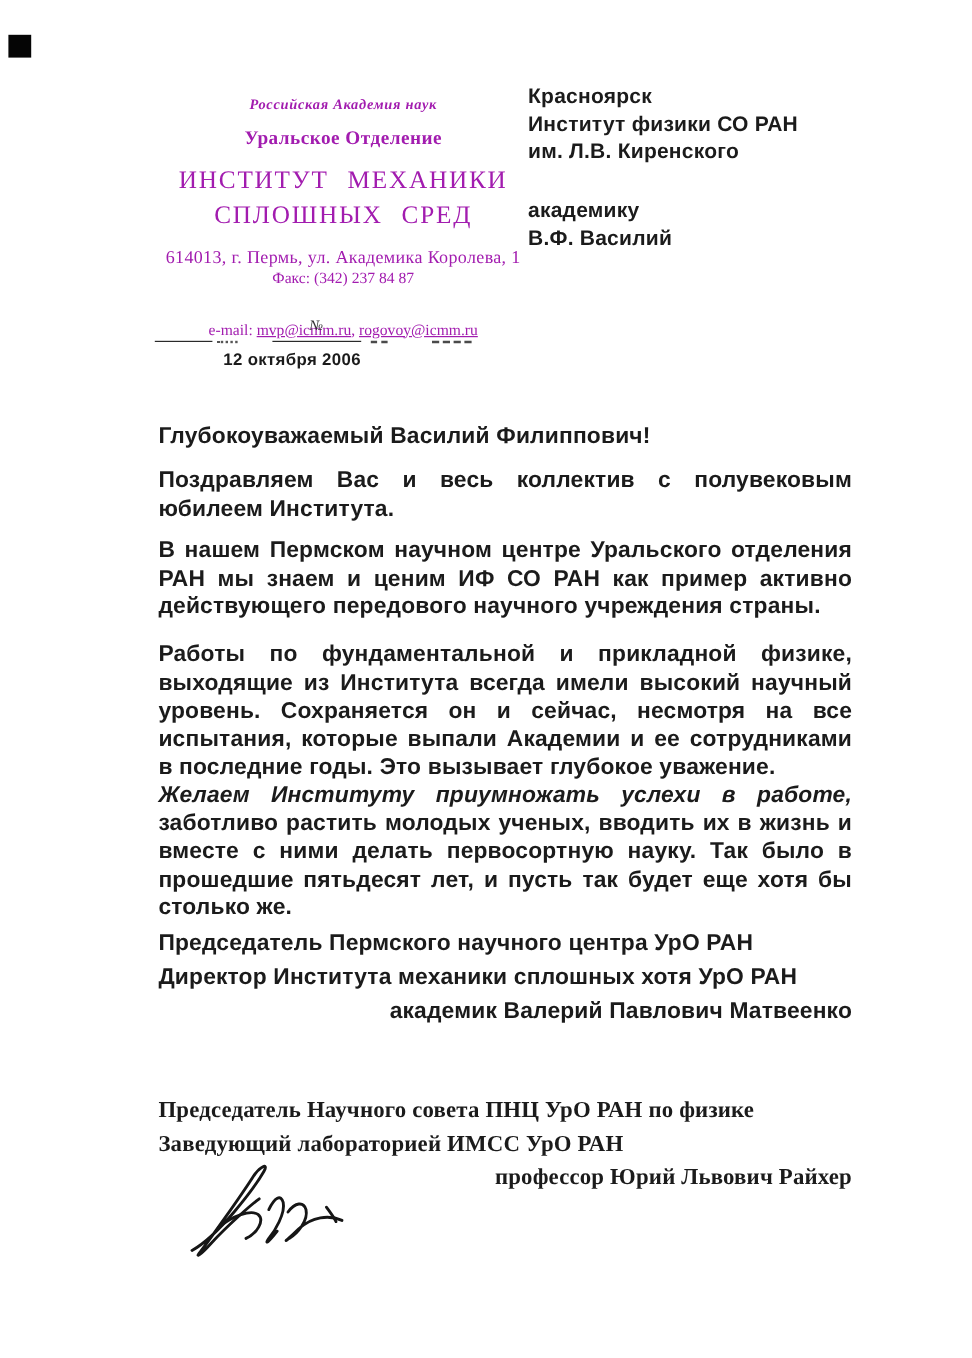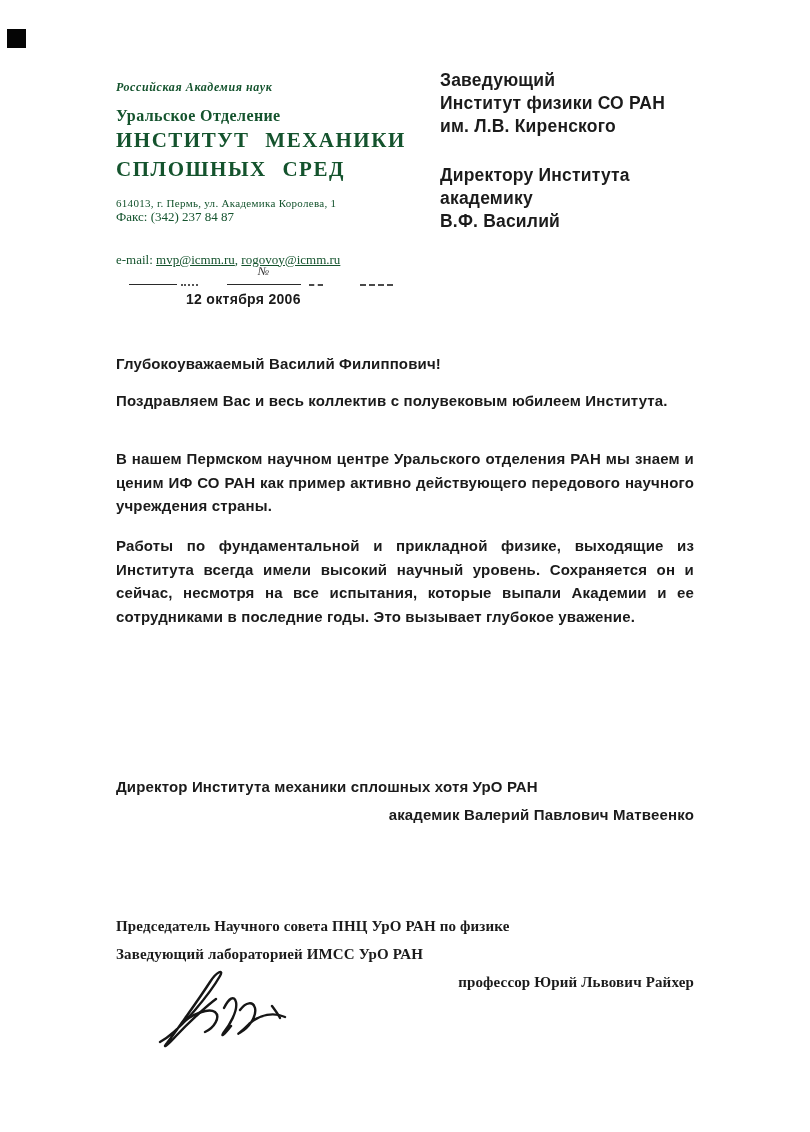--- a/index.html
+++ b/index.html
@@ -6,27 +6,27 @@
   .page {
     position:relative; width:810px; height:1132px; margin:0 auto;
     background:#ffffff; overflow:hidden;
     font-family:"Liberation Sans","DejaVu Sans",sans-serif;
     color:#1b1b1b;
   }
   
   .artifact-square { position:absolute; left:7px; top:29px; width:19px; height:19px; background:#050505; }
 
   
-  .letterhead { position:absolute; left:116px; top:80px; width:340px; 
-                font-family:"Liberation Serif","DejaVu Serif",serif; color:#14532d; }
+  .letterhead { position:absolute; left:116px; top:80px; width:340px; text-align:center;
+                font-family:"Liberation Serif","DejaVu Serif",serif; color:#a21caf; }
   .lh-org1 { font-size:12px; font-weight:bold; font-style:italic; letter-spacing:0.6px; }
   .lh-org2 { font-size:16px; font-weight:bold; margin-top:12px; letter-spacing:0.4px; }
-  .lh-inst { margin-top:1px; font-size:21px; font-weight:bold; line-height:29px;
+  .lh-inst { margin-top:11px; font-size:21px; font-weight:normal; line-height:29px;
              letter-spacing:1.5px; word-spacing:9px; }
-  .lh-addr { margin-top:13px; font-size:11px; letter-spacing:0.3px; }
+  .lh-addr { margin-top:13px; font-size:15px; letter-spacing:0.3px; }
   .lh-tel  { margin-top:9px; font-size:13px; line-height:15.5px; }
   .lh-fax  { font-size:13px; line-height:15.5px; }
   .lh-mail { font-size:13px; line-height:15.5px;margin-top:27px; }
   .lh-mail .u { text-decoration:underline; }
 
   
   .numrow { position:absolute; left:0; top:268px; width:810px; height:24px; }
   .seg { position:absolute; border-bottom:1.6px solid #2a2a2a; height:16px; }
   .seg-dots  { position:absolute; border-bottom:2px dotted #555; height:16px; }
   .seg-dash  { position:absolute; border-bottom:2px dashed #4a4a4a; height:16px; }
@@ -34,22 +34,22 @@
               font-style:italic; font-size:12px; color:#333; }
 
   .date-line { position:absolute; left:186px; top:291px; font-size:14px; font-weight:bold; letter-spacing:0.3px; }
 
   
   .recipient { position:absolute; left:440px; top:69px; width:320px;
                font-size:17.5px; font-weight:bold; line-height:23px; letter-spacing:0.2px; }
   .recipient .gap { height:26px; }
 
   
-  .body-block { position:absolute; left:116px; width:578px; font-weight:bold;
-                font-size:15px; line-height:23.6px; letter-spacing:0.15px; }
+  .body-block { position:absolute; left:132px; width:578px; font-weight:bold;
+                font-size:19px; line-height:23.6px; letter-spacing:0.15px; }
   .salutation { top:352px; }
   .p1 { top:389px; text-align:justify; }
   .p2 { top:447px; text-align:justify; }
   .p3 { top:534px; text-align:justify; }
   .p4 { top:651px; text-align:justify; }
   .p4 .firstline { display:block; font-style:italic; text-align:justify; text-align-last:justify; }
 
   .sig1 { top:773px; line-height:28px; }
   .sig2 { top:912px; line-height:28px;font-family:Liberation Serif, serif; }
   .sig-name { text-align:right; }
@@ -80,39 +80,40 @@
     <div class="seg-dots" style="left:181px; width:17px;"></div>
     <div class="no-label">№</div>
     <div class="seg" style="left:227px; width:74px;"></div>
     <div class="seg-dash" style="left:309px; width:14px;"></div>
     <div class="seg-dash" style="left:360px; width:33px;"></div>
   </div>
 
   <div class="date-line">12 октября 2006</div>
 
   <div class="recipient">
-    <div>Заведующий</div>
+    <div>Красноярск</div>
     <div>Институт физики СО РАН</div>
     <div>им. Л.В. Киренского</div>
     <div class="gap"></div>
-    <div>Директору Института</div>
     <div>академику</div>
     <div>В.Ф. Василий</div>
   </div>
 
   <div class="body-block salutation">Глубокоуважаемый Василий Филиппович!</div>
 
   <div class="body-block p1">Поздравляем Вас и весь коллектив с полувековым юбилеем Института.</div>
 
   <div class="body-block p2">В нашем Пермском научном центре Уральского отделения РАН мы знаем и ценим ИФ СО РАН как пример активно действующего передового научного учреждения страны.</div>
 
   <div class="body-block p3">Работы по фундаментальной и прикладной физике, выходящие из Института всегда имели высокий научный уровень. Сохраняется он и сейчас, несмотря на все испытания, которые выпали Академии и ее сотрудниками в последние годы. Это вызывает глубокое уважение.</div>
 
+  <div class="body-block p4"><span class="firstline">Желаем Институту приумножать услехи в работе,</span><span>заботливо растить молодых ученых, вводить их в жизнь и вместе с ними делать первосортную науку. Так было в прошедшие пятьдесят лет, и пусть так будет еще хотя бы столько же.</span></div>
 
   <div class="body-block sig1">
+    <div>Председатель Пермского научного центра УрО РАН</div>
     <div>Директор Института механики сплошных хотя УрО РАН</div>
     <div class="sig-name">академик Валерий Павлович Матвеенко</div>
   </div>
 
   <div class="body-block sig2">
     <div>Председатель Научного совета ПНЦ УрО РАН по физике</div>
     <div>Заведующий лабораторией ИМСС УрО РАН</div>
     <div class="sig-name">профессор Юрий Львович Райхер</div>
   </div>
 

